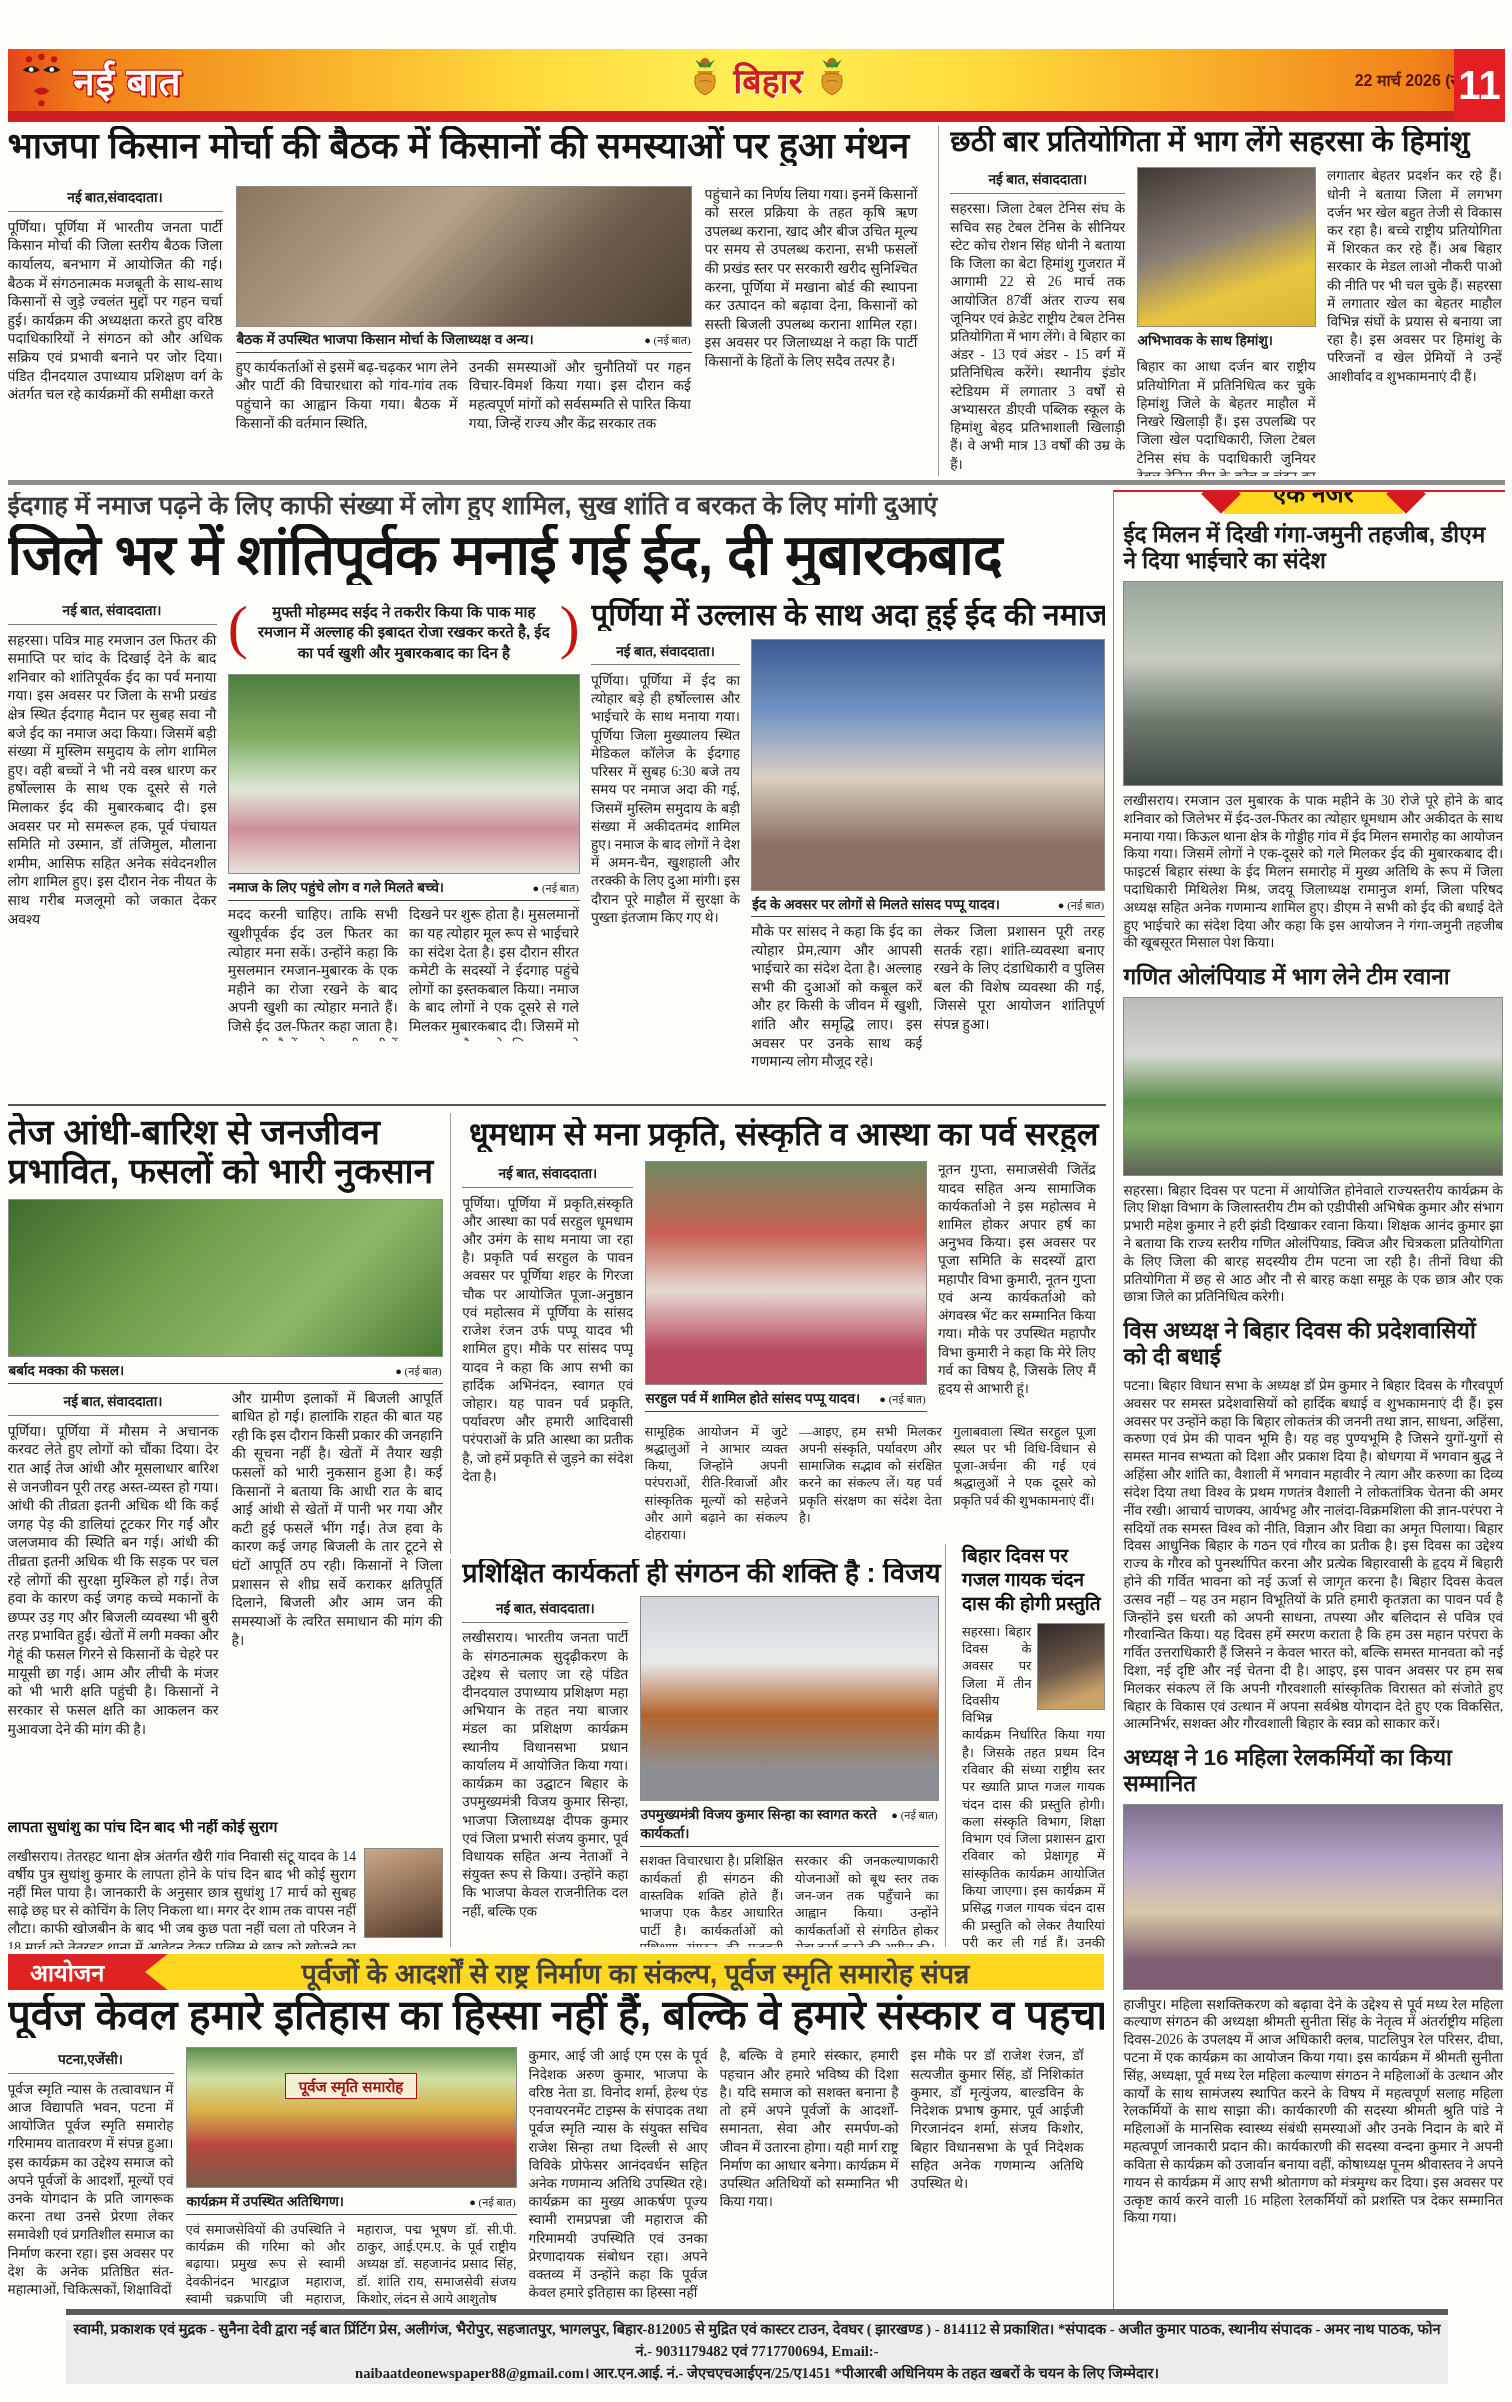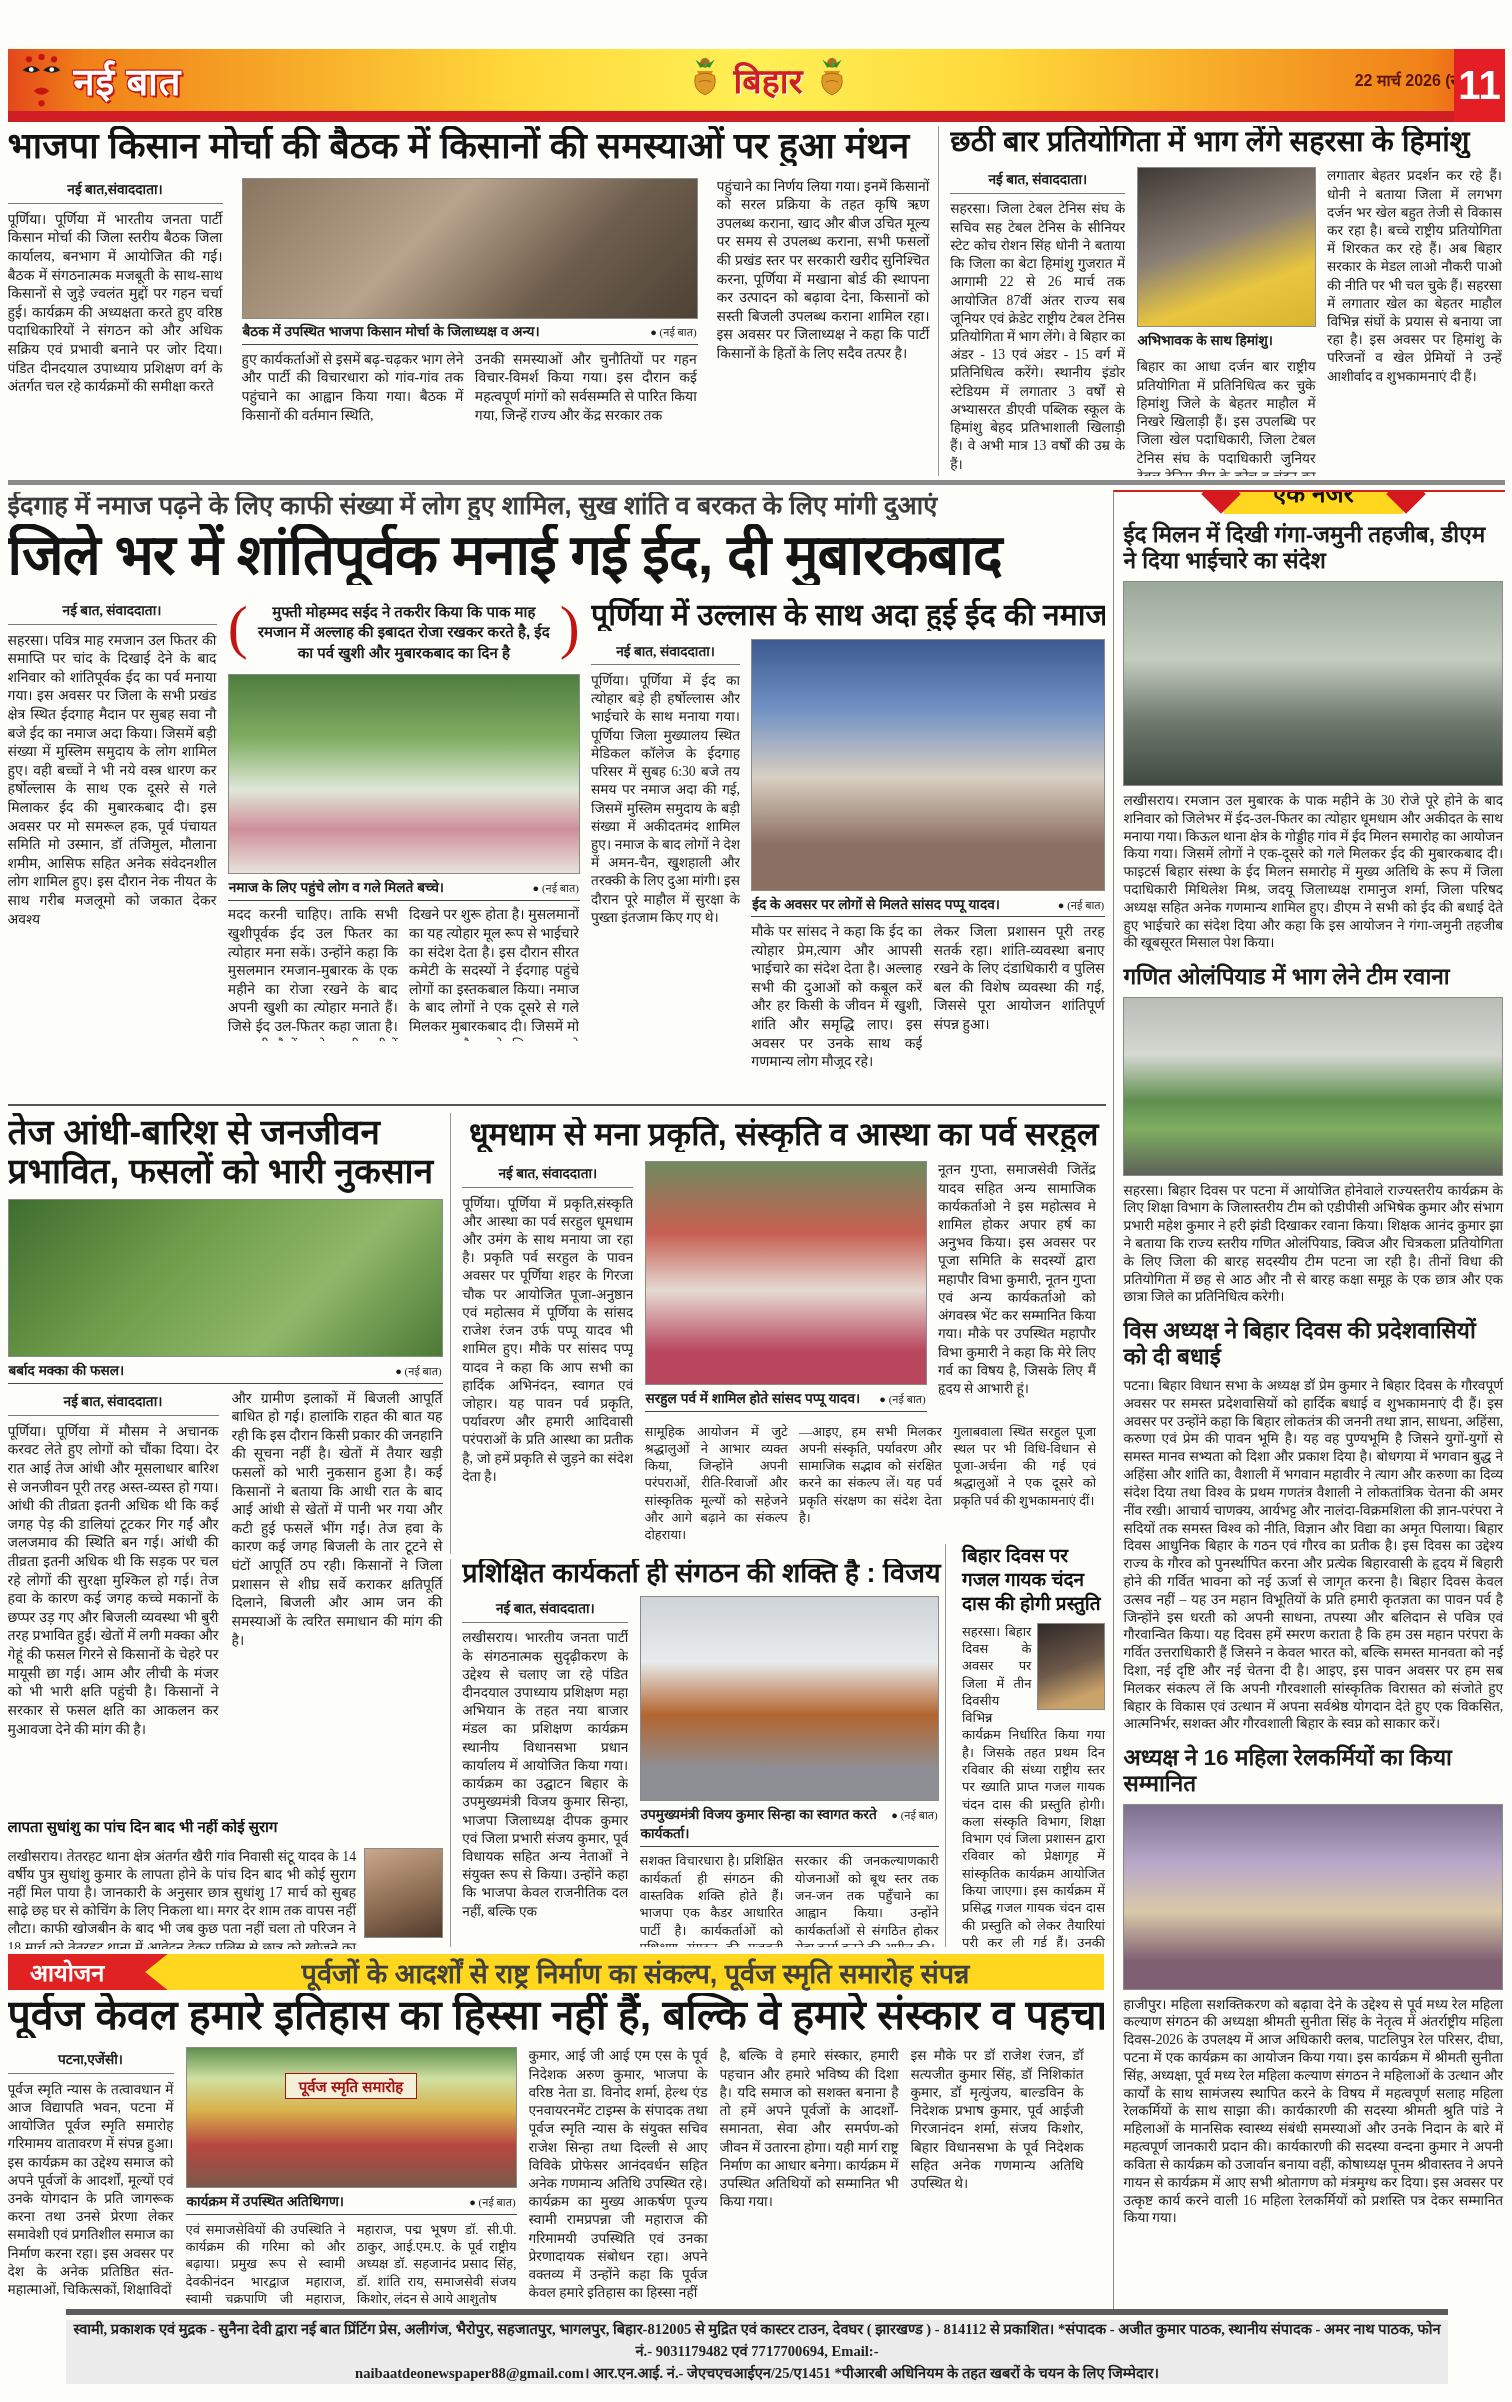--- a/index.html
+++ b/index.html
@@ -25,21 +25,21 @@
   
   .hl{font-family:"Liberation Sans",sans-serif;font-weight:700;color:#141414;line-height:1.1;}
   .nowrap{white-space:nowrap;overflow:hidden;}
   .body-txt{font-size:14px;line-height:1.33;text-align:justify;color:#1b1b1b;}
   .byline{text-align:center;font-weight:700;font-size:13.7px;padding:1.9px 0 4.7px;border-bottom:0.9px solid #777;margin-bottom:6.6px;}
   .cap{display:flex;justify-content:space-between;align-items:baseline;gap:7.5px;
        font-family:"Liberation Sans",sans-serif;font-weight:700;font-size:13.7px;
        border-bottom:1.4px solid #444;padding:2.8px 0.9px 3.8px;margin-bottom:5.6px;}
   .cap .credit{font-weight:400;font-size:11px;white-space:nowrap;font-family:Liberation Serif, serif;}
   .photo{width:100%;border:0.9px solid #8a8a8a;box-sizing:border-box;}
-  .cols{display:flex;gap:19px;}
+  .cols{display:flex;gap:13px;}
   .col{overflow:hidden;}
   .vline-l{border-left:0.9px solid #999;}
   .hrule{background:#8a8a8a;}
 
   
   .eknajar{left:1113px;top:490px;width:392px;height:1819px;border-top:2.8px solid #cf1f25;
            padding:0 1.9px;box-sizing:border-box;overflow:hidden;border-left:0.9px solid #8a8a8a;padding-left:9.4px;}
   .ek-badge{position:relative;margin:-19px auto 7.5px;width:179px;background:#ffd71e;
             font-family:"Liberation Sans",sans-serif;font-weight:900;font-size:24.5px;text-align:center;
             padding:2.8px 0 5.6px;color:#111;display:flex;align-items:center;justify-content:center;}
@@ -106,21 +106,21 @@
       <path d="M8 26 Q20 20 32 26 Q36 44 20 50 Q4 44 8 26 Z" fill="#e09a28" stroke="#9c5e10"></path>
       <path d="M12 34 Q20 30 28 34" stroke="#9c5e10" fill="none"></path>
     </svg>
     <div class="spacer"></div>
     <div class="m-date">22 मार्च 2026 (रविवार)</div>
   </header>
   <div class="abs pagenum">11</div>
   <div class="abs redstrip"></div>
 
   <section class="abs" style="left:7.5px;top:126px;width:923px;height:350px;overflow:hidden;">
-    <div class="hl nowrap" style="font-size:36px;margin-bottom:12px;">भाजपा किसान मोर्चा की बैठक में किसानों की समस्याओं पर हुआ मंथन</div>
+    <div class="hl nowrap" style="font-size:36px;margin-bottom:20px;">भाजपा किसान मोर्चा की बैठक में किसानों की समस्याओं पर हुआ मंथन</div>
     <div class="cols">
       <div class="col" style="width:215px;">
         <div class="byline">नई बात,संवाददाता।</div>
         <div class="body-txt">पूर्णिया। पूर्णिया में भारतीय जनता पार्टी किसान मोर्चा की जिला स्तरीय बैठक जिला कार्यालय, बनभाग में आयोजित की गई। बैठक में संगठनात्मक मजबूती के साथ-साथ किसानों से जुड़े ज्वलंत मुद्दों पर गहन चर्चा हुई। कार्यक्रम की अध्यक्षता करते हुए वरिष्ठ पदाधिकारियों ने संगठन को और अधिक सक्रिय एवं प्रभावी बनाने पर जोर दिया। पंडित दीनदयाल उपाध्याय प्रशिक्षण वर्ग के अंतर्गत चल रहे कार्यक्रमों की समीक्षा करते</div>
       </div>
       <div class="col" style="width:456px;">
         <div class="photo" style="height:141px;background:linear-gradient(135deg,#8a7560,#b7a28b 40%,#6d5d4c 70%,#4e4236);"></div>
         <div class="cap">
             <span>बैठक में उपस्थित भाजपा किसान मोर्चा के जिलाध्यक्ष व अन्य।</span>
             <span class="credit">● (नई बात)</span>

